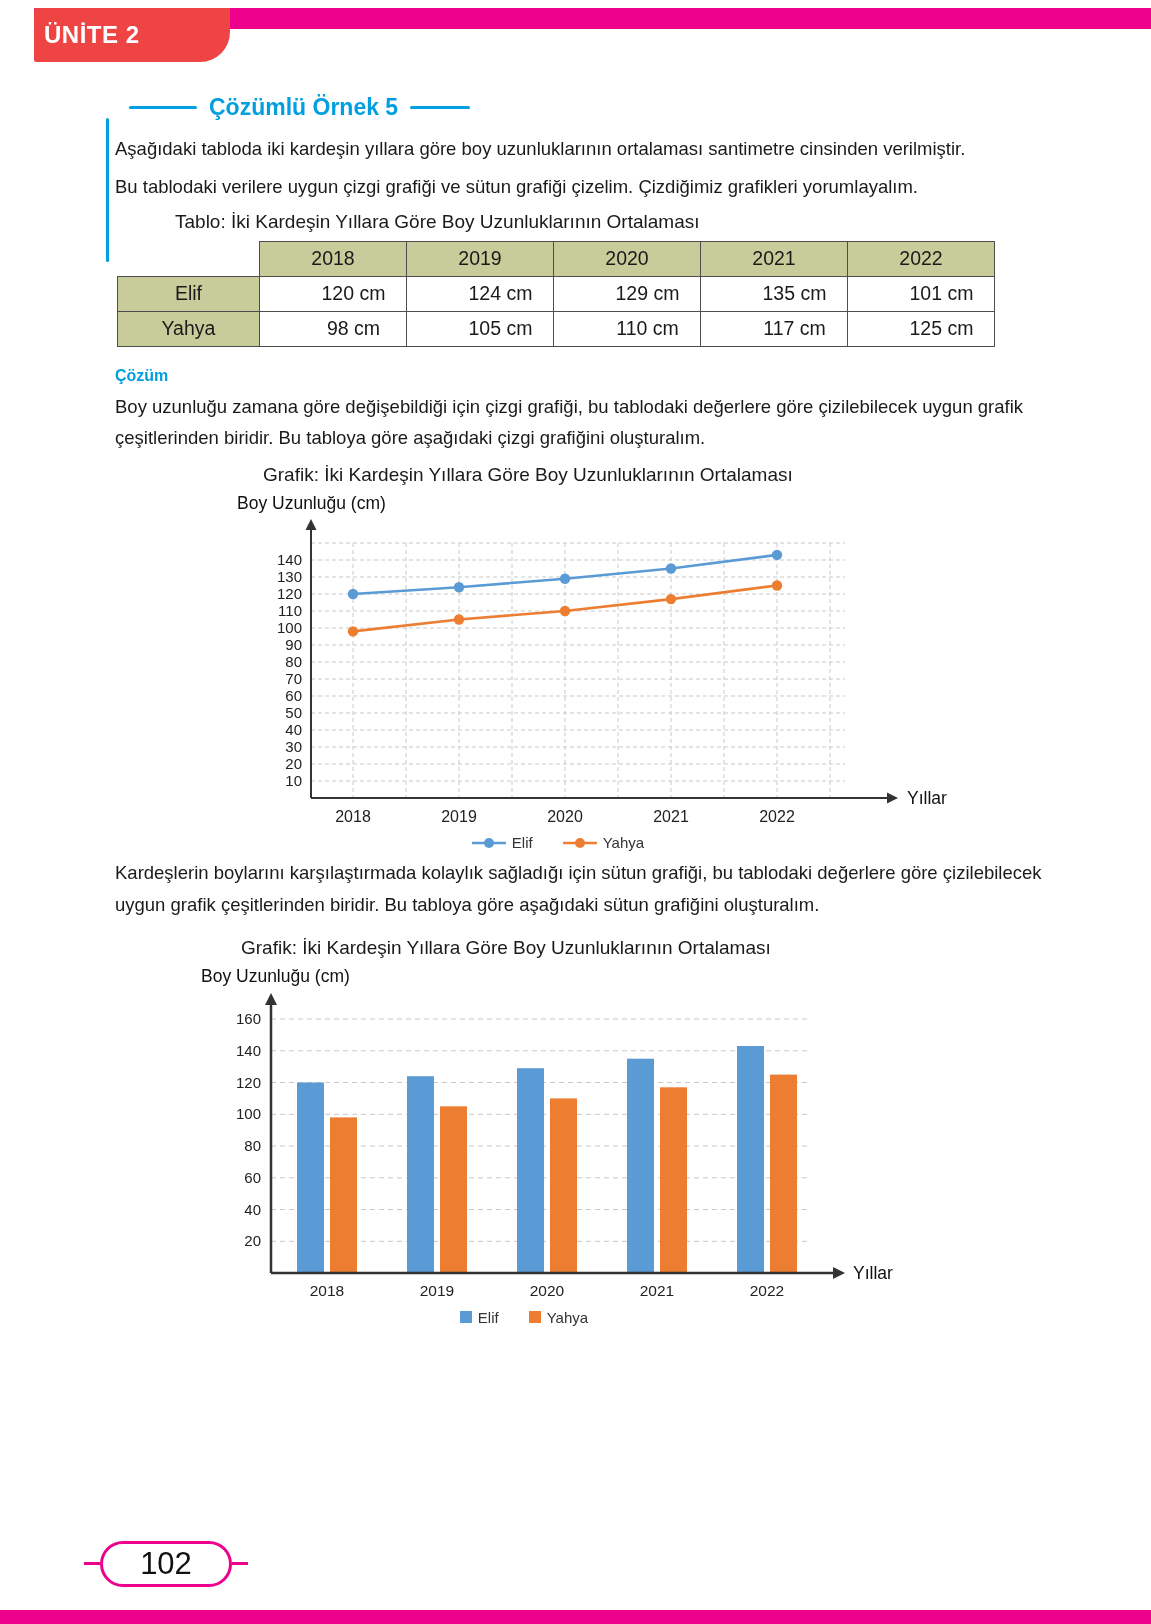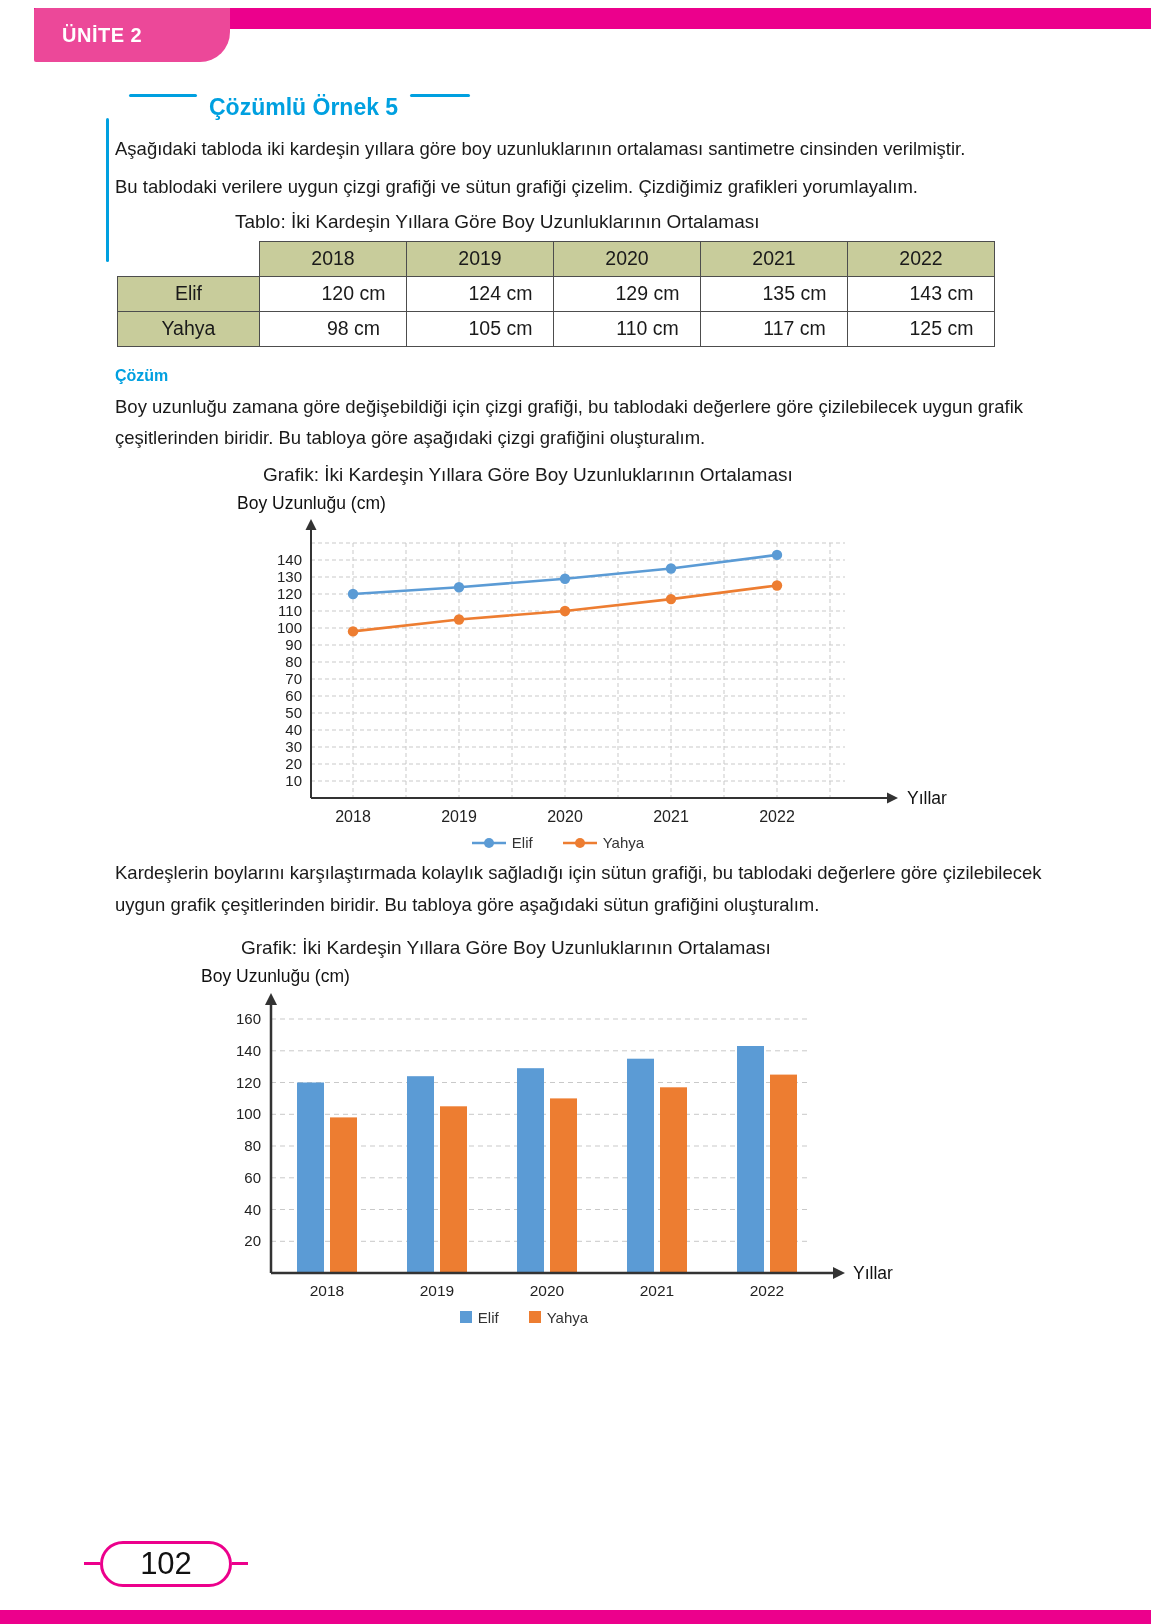--- a/index.html
+++ b/index.html
@@ -8,48 +8,48 @@
     width:1151px; height:1624px;
     font-family:"Liberation Sans", sans-serif;
     color:#1a1a1a; position:relative; overflow:hidden;
   }
   .page { position:absolute; inset:0; background:#fff; }
 
   
   .top-strip { position:absolute; top:8px; left:34px; right:0; height:21px; background:#EC008C; }
   .unit-tab {
     position:absolute; top:8px; left:34px; width:196px; height:54px;
-    background:#ec4899; border-radius:2px 0 30px 2px;
-    color:#fff; font-size:20px; font-weight:bold; letter-spacing:.5px;
-    display:flex; align-items:center; padding-left:28px;
+    background:#ef4444; border-radius:2px 0 30px 2px;
+    color:#fff; font-size:24px; font-weight:bold; letter-spacing:.5px;
+    display:flex; align-items:center; padding-left:10px;
   }
   .bottom-strip { position:absolute; bottom:0; left:0; right:0; height:14px; background:#EC008C; }
   .page-pill {
     position:absolute; top:1541px; left:100px; width:132px; height:46px;
     border:3px solid #EC008C; border-radius:24px; background:#fff;
     display:flex; align-items:center; justify-content:center;
     font-size:31px; font-weight:normal; color:#111;
   }
   .pill-tick { position:absolute; top:1562px; height:3px; width:16px; background:#EC008C; }
   .pill-tick.l { left:84px; } .pill-tick.r { left:232px; }
 
   
   .content { position:absolute; left:115px; top:94px; width:940px; }
   .bracket { position:absolute; left:-9px; top:24px; width:3px; height:144px; background:#00A0E0; border-radius:3px; }
 
-  .ornek-header { display:flex; align-items:flex-start; gap:12px; margin-bottom:12px; }
+  .ornek-header { display:flex; align-items:center; gap:12px; margin-bottom:12px; }
   .hline { height:3px; background:#00A0E0; border-radius:2px; }
   .hline.l { width:68px; margin-left:14px; }
   .hline.r { width:60px; }
   .ornek-title { color:#00A0E0; font-size:23px; font-weight:bold; }
 
   .para { font-size:18.5px; line-height:1.72; width:940px; margin-top:6px; }
   .para.bold { font-weight:normal; }
 
-  .tbl-title { font-size:19px; margin:8px 0 8px 120px; }
+  .tbl-title { font-size:19px; margin:8px 0 8px 60px; }
   table.data { border-collapse:collapse; margin-left:2px; }
   table.data th, table.data td {
     border:1.5px solid #4d4d4d; height:35px; text-align:center;
     font-size:19.5px; font-weight:normal; padding:0 6px;
   }
   table.data th.year { background:#C8CC9B; width:147px; }
   table.data td.rowlabel { background:#C8CC9B; width:142px; }
   table.data th.corner { border:none; background:#fff; width:142px; }
   table.data td.val { width:147px; background:#fff;padding-left:47px; }
 
@@ -103,21 +103,21 @@
         <th class="year">2020</th>
         <th class="year">2021</th>
         <th class="year">2022</th>
       </tr>
       <tr>
         <td class="rowlabel">Elif</td>
         <td class="val">120 cm</td>
         <td class="val">124 cm</td>
         <td class="val">129 cm</td>
         <td class="val">135 cm</td>
-        <td class="val">143 cm</td>
+        <td class="val">101 cm</td>
       </tr>
       <tr>
         <td class="rowlabel">Yahya</td>
         <td class="val">98 cm</td>
         <td class="val">105 cm</td>
         <td class="val">110 cm</td>
         <td class="val">117 cm</td>
         <td class="val">125 cm</td>
       </tr>
     </tbody>

